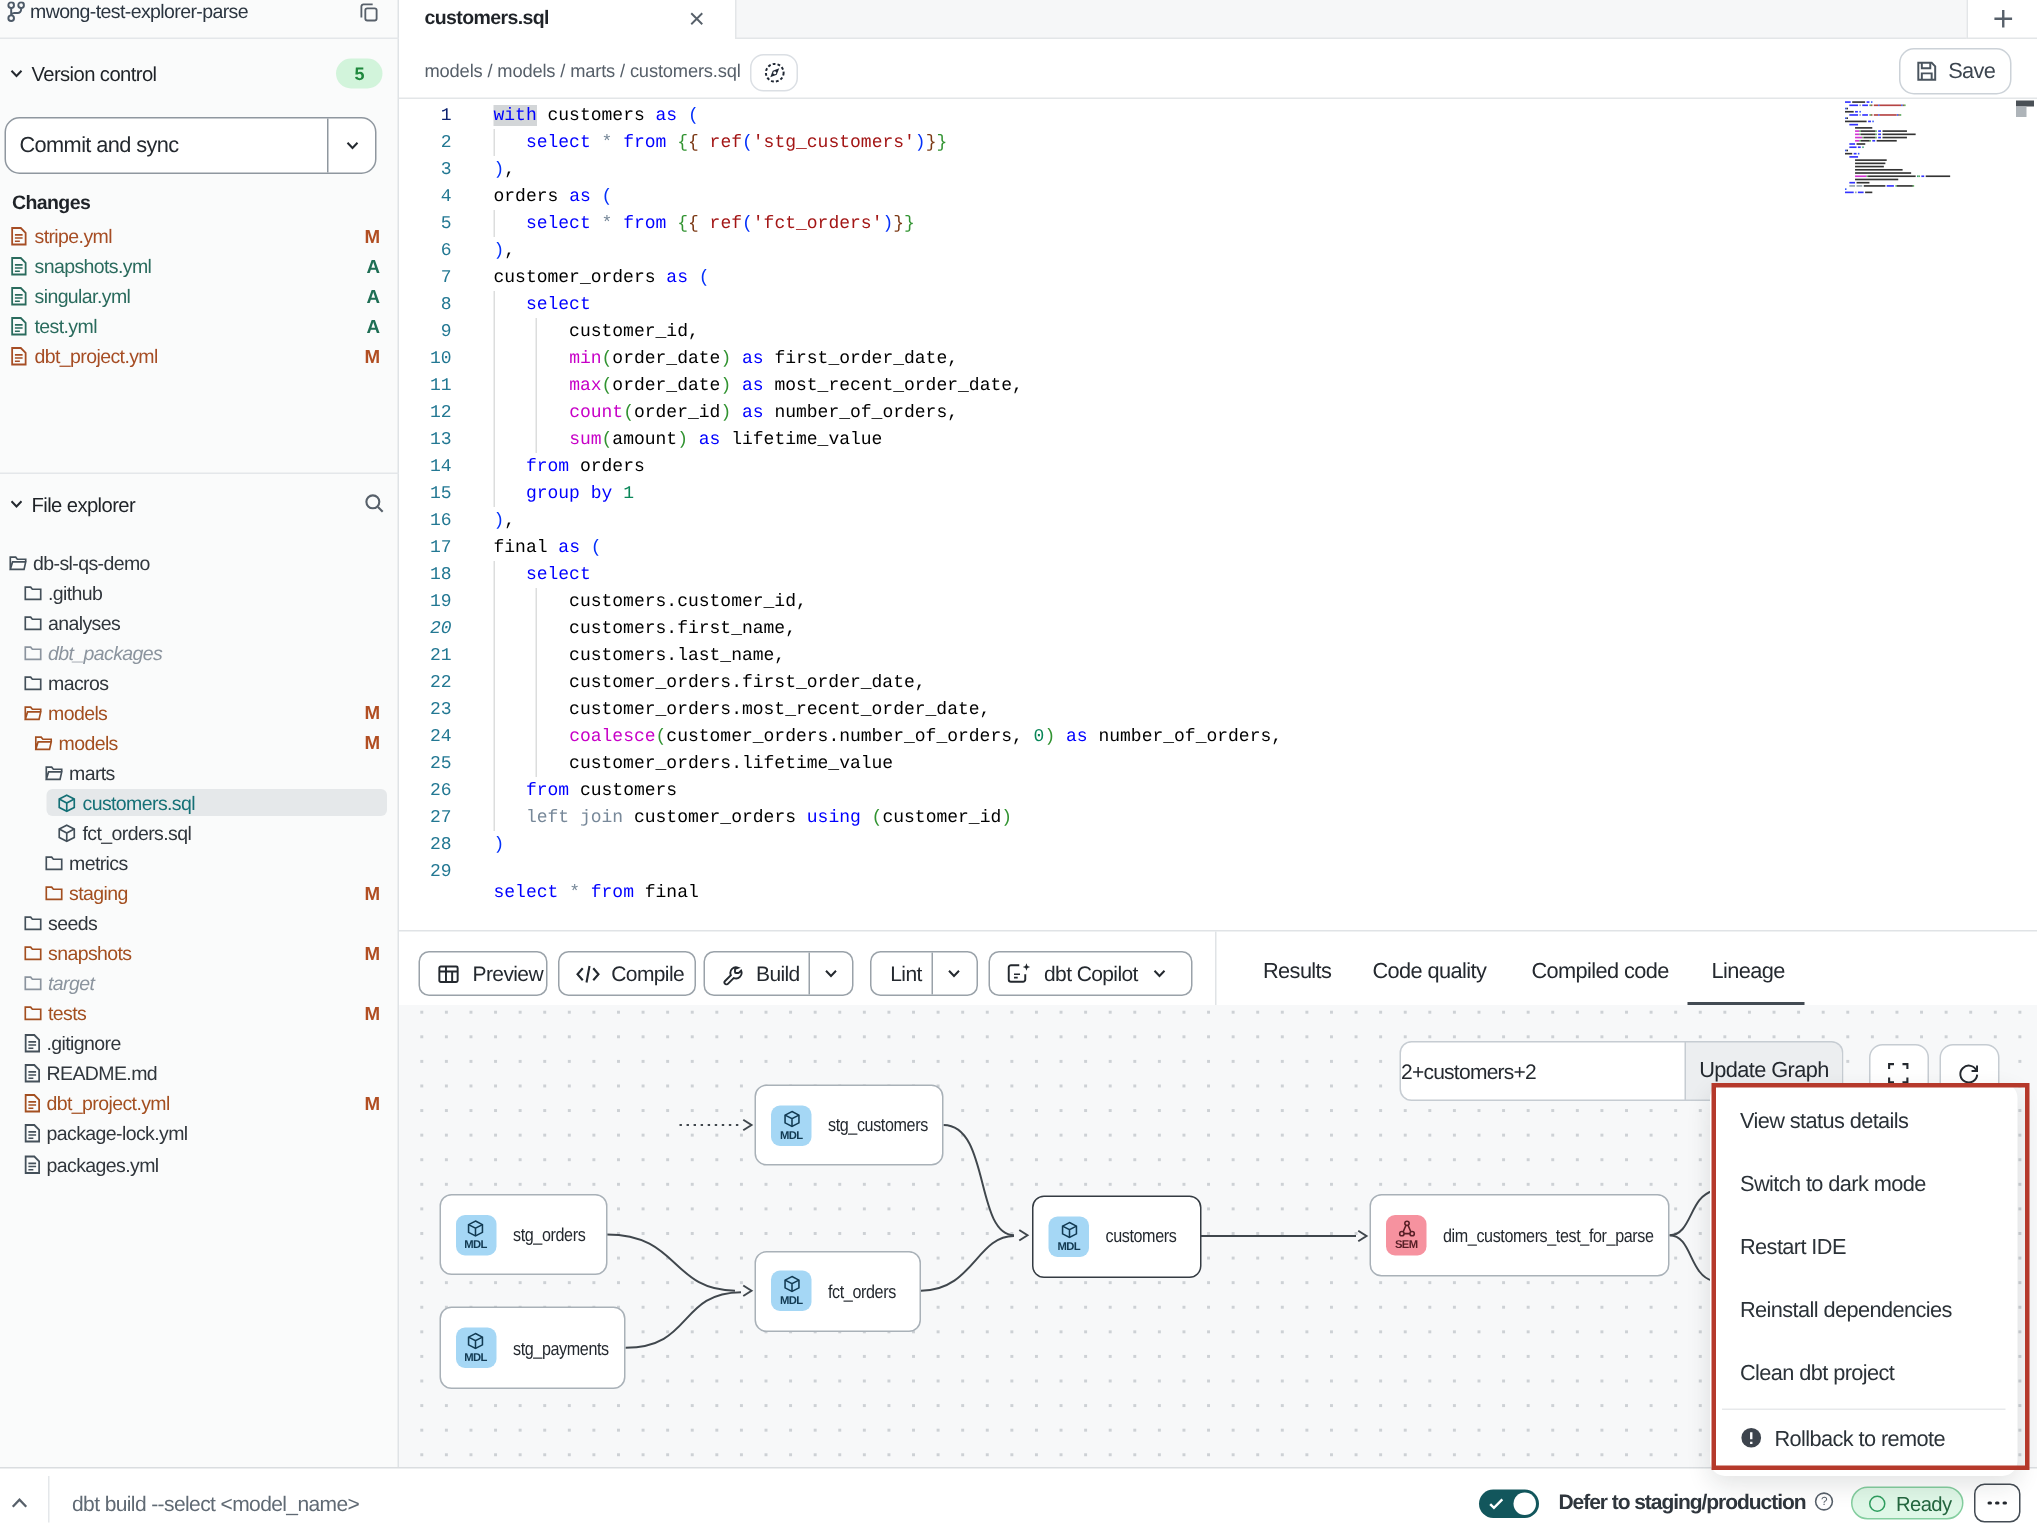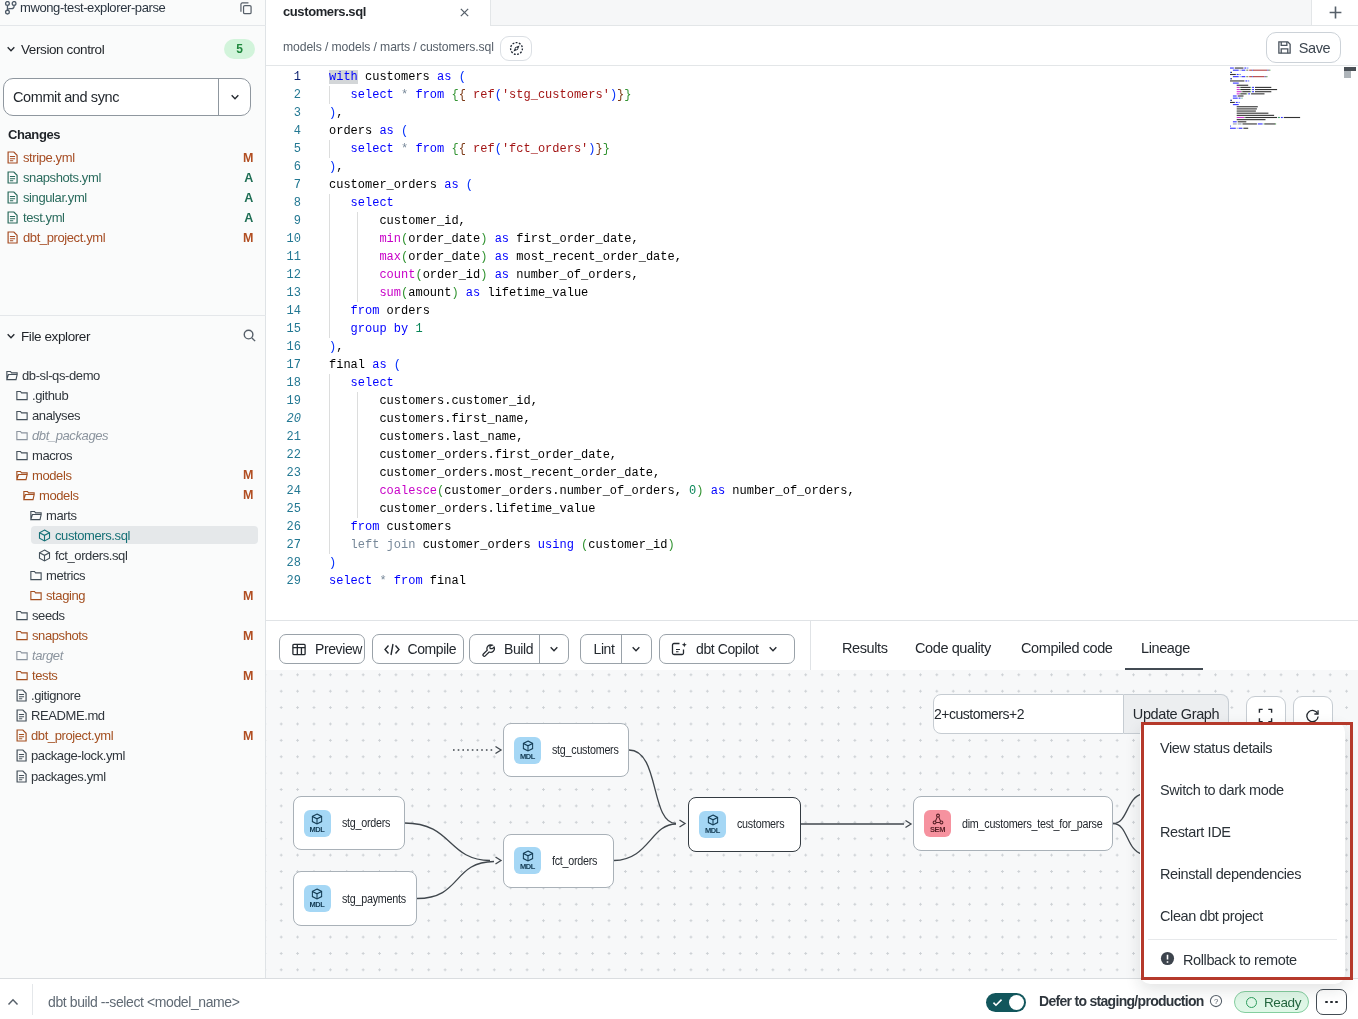--- a/index.html
+++ b/index.html
@@ -452,21 +452,21 @@
 <div class="lc" style="top:416px">       <span class="p">coalesce</span><span class="b2">(</span>customer_orders.number_of_orders, <span class="n">0</span><span class="b2">)</span> <span class="k">as</span> number_of_orders,</div>
 <div class="ln" style="top:434px;">25</div>
 <div class="lc" style="top:434px">       customer_orders.lifetime_value</div>
 <div class="ln" style="top:452px;">26</div>
 <div class="lc" style="top:452px">   <span class="k">from</span> customers</div>
 <div class="ln" style="top:470px;">27</div>
 <div class="lc" style="top:470px">   <span class="o">left</span> <span class="o">join</span> customer_orders <span class="k">using</span> <span class="b2">(</span>customer_id<span class="b2">)</span></div>
 <div class="ln" style="top:488px;">28</div>
 <div class="lc" style="top:488px"><span class="b1">)</span></div>
 <div class="ln" style="top:506px;">29</div>
-<div class="lc" style="top:506px"><span class="k">select</span> <span class="o">*</span> <span class="k">from</span> final</div>
+<div class="lc" style="top:520px"><span class="k">select</span> <span class="o">*</span> <span class="k">from</span> final</div>
 <svg class="abs" style="left:0;top:0" width="1092" height="554">
         <rect x="964.0" y="1.50" width="3.8" height="1.1" fill="#0000ff" fill-opacity="0.8"></rect>
         <rect x="968.8" y="1.50" width="8.6" height="1.1" fill="#000000" fill-opacity="0.8"></rect>
         <rect x="978.4" y="1.50" width="1.9" height="1.1" fill="#0000ff" fill-opacity="0.8"></rect>
         <rect x="981.3" y="1.50" width="1.0" height="1.1" fill="#0431fa" fill-opacity="0.8"></rect>
         <rect x="966.9" y="3.65" width="5.8" height="1.1" fill="#0000ff" fill-opacity="0.8"></rect>
         <rect x="973.6" y="3.65" width="1.0" height="1.1" fill="#778899" fill-opacity="0.8"></rect>
         <rect x="975.5" y="3.65" width="3.8" height="1.1" fill="#0000ff" fill-opacity="0.8"></rect>
         <rect x="980.3" y="3.65" width="1.0" height="1.1" fill="#319331" fill-opacity="0.8"></rect>
         <rect x="981.3" y="3.65" width="1.0" height="1.1" fill="#7b3814" fill-opacity="0.8"></rect>

